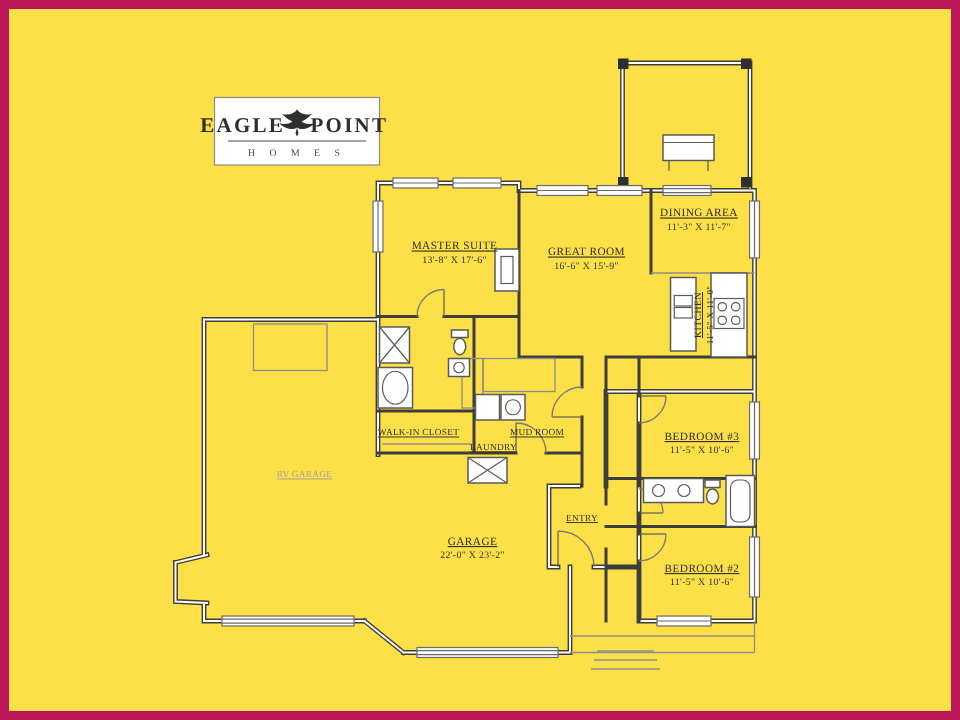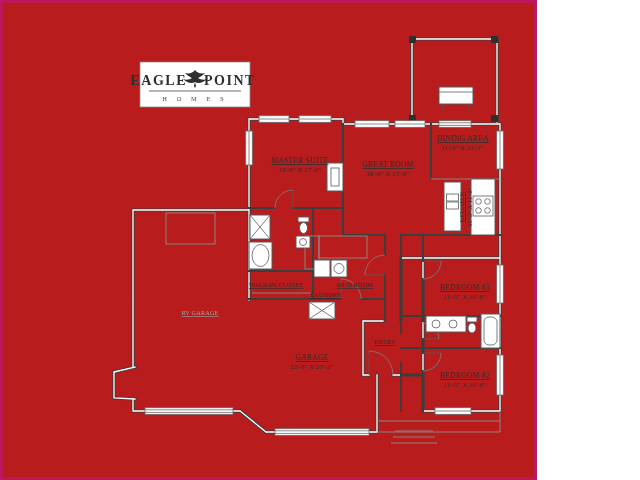--- a/index.html
+++ b/index.html
@@ -1,17 +1,17 @@
 <!DOCTYPE html>
 <html><head>
 <meta charset="utf-8">
 <style>
   html,body{margin:0;padding:0;background:#ffffff;}
-  #stage{position:relative;width:537px;height:480px;background:#b91c1c;
-         border:3px solid #be185d;box-sizing:border-box;overflow:hidden;
+  #stage{position:relative;width:640px;height:480px;background:#fde047;
+         border:6px solid #be185d;box-sizing:border-box;overflow:hidden;
          font-family:"Liberation Serif",serif;}
   svg{position:absolute;left:0;top:0;}
   .wall-outer{stroke:#3d3d3d;stroke-width:3.2;fill:none;stroke-linecap:square;}
   .wall-inner{stroke:#ffffff;stroke-width:1.3;fill:none;stroke-linecap:square;}
   .wall-int{stroke:#3d3d3d;stroke-width:2;fill:none;stroke-linecap:square;}
   .thin{stroke:#8d8d8d;stroke-width:0.9;fill:none;}
   .fix{stroke:#5a5a5a;stroke-width:1;fill:#ffffff;}
   .fixline{stroke:#5a5a5a;stroke-width:0.8;fill:none;}
   .stair{stroke:#7a7a7a;stroke-width:0.8;}
   .win{fill:#ffffff;stroke:#6a6a6a;stroke-width:0.8;}

